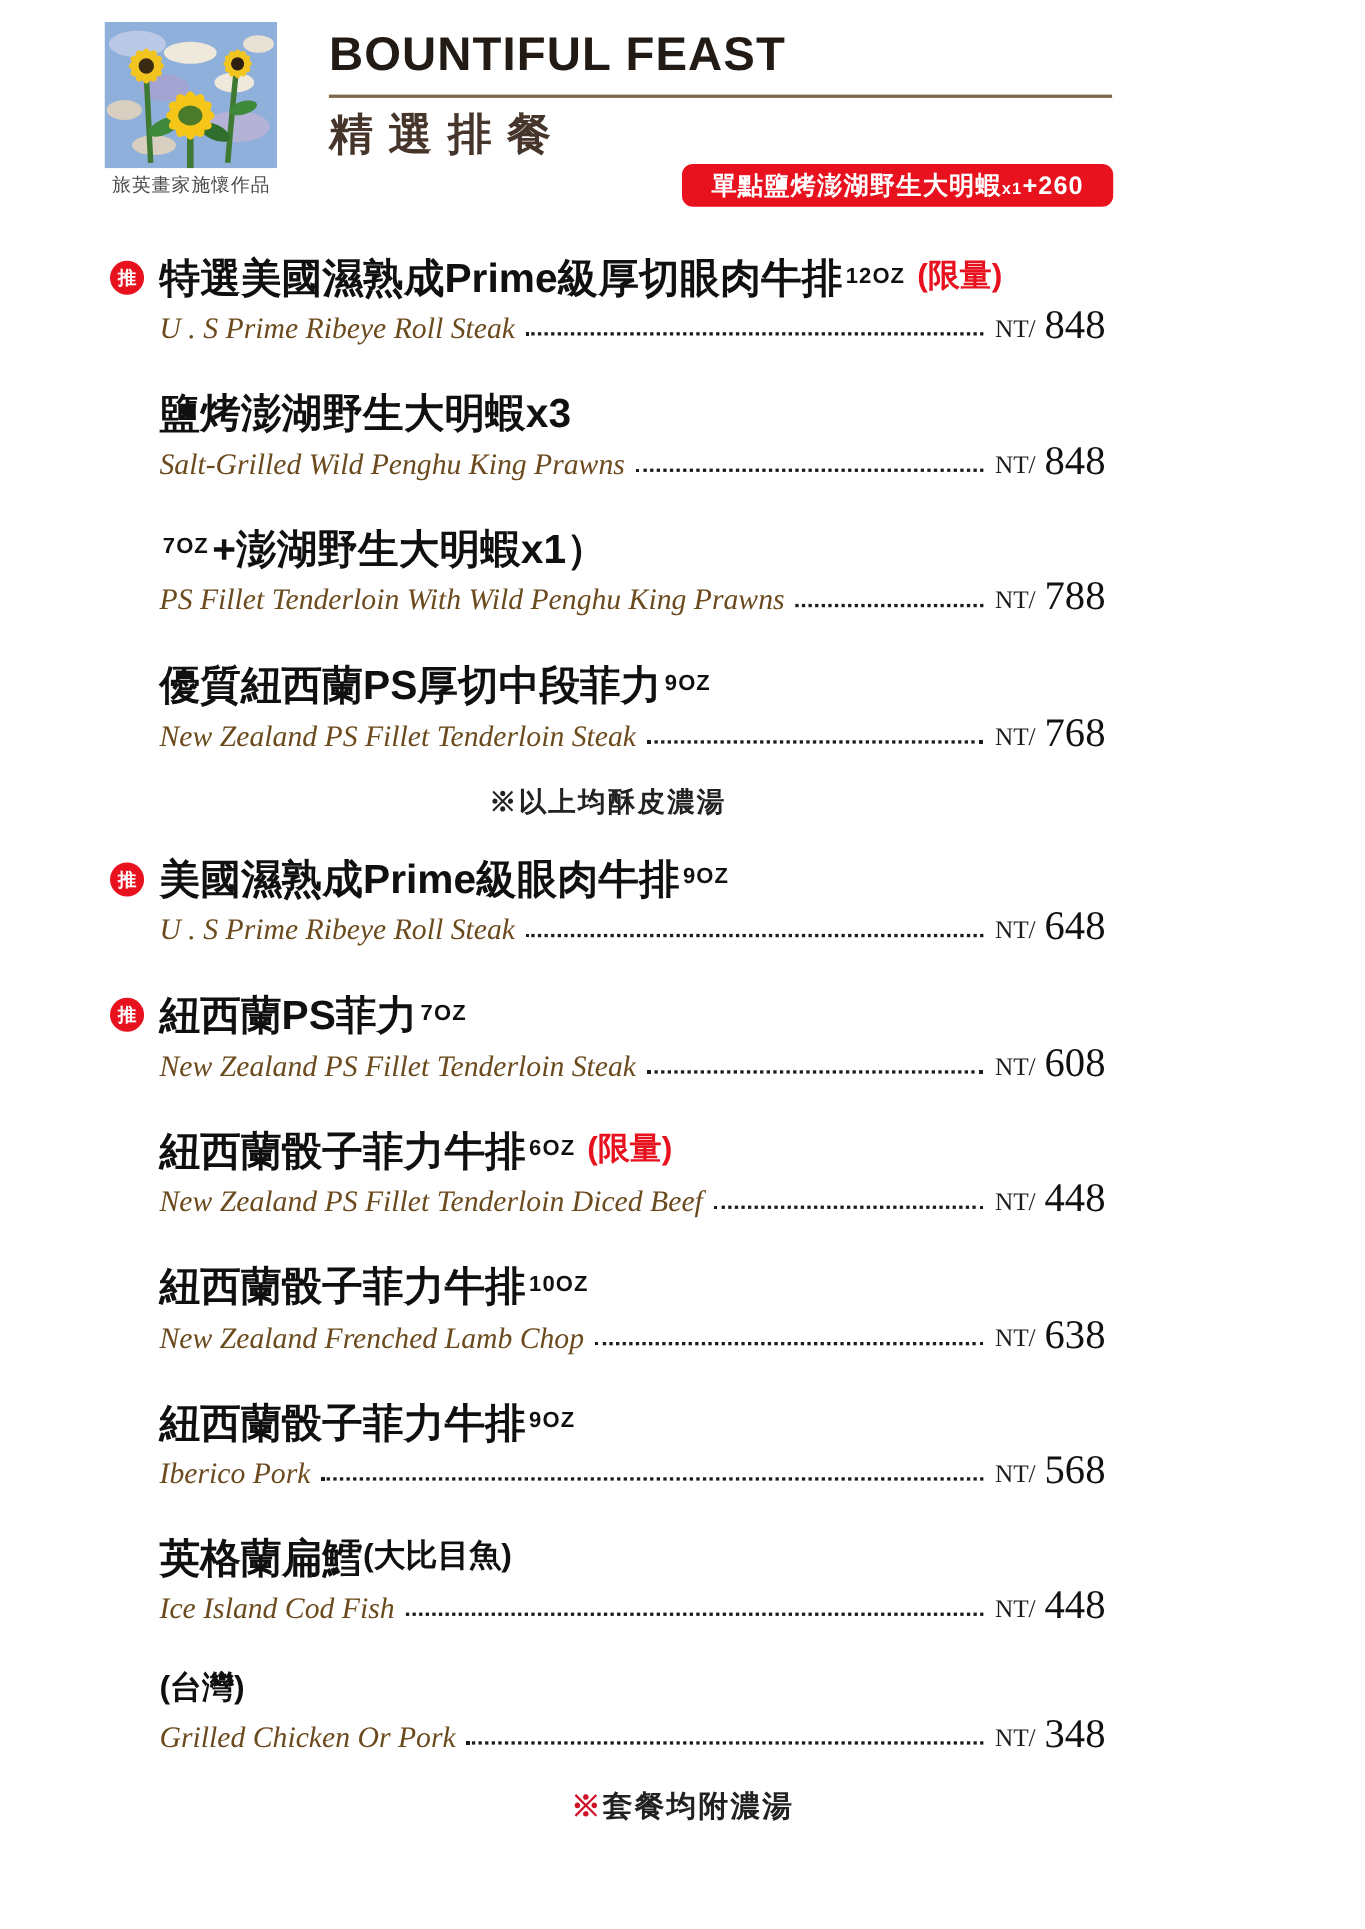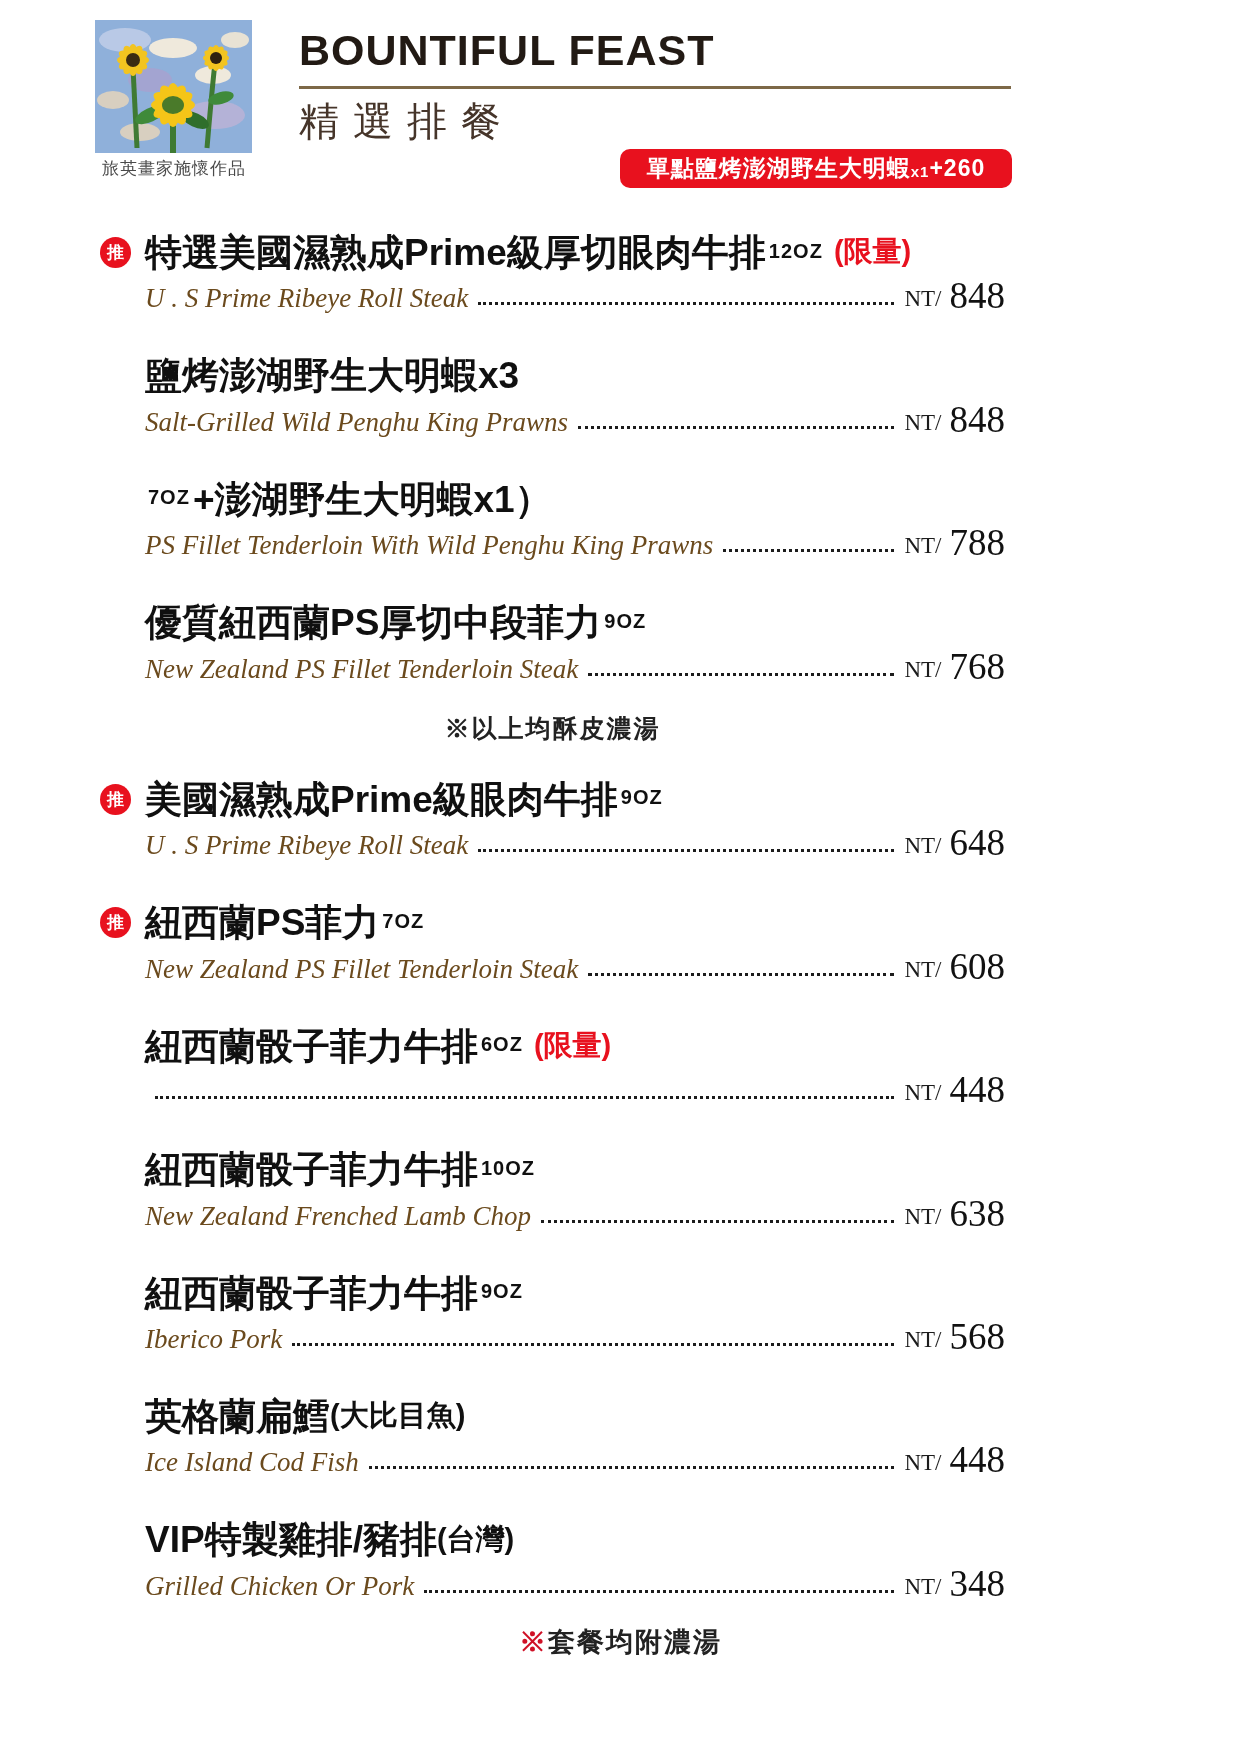--- a/index.html
+++ b/index.html
@@ -7,21 +7,21 @@
         font-family:"Liberation Sans",sans-serif;}
 
   
   .painting{position:absolute;left:95px;top:20px;width:157px;height:133px;}
   .painting svg{display:block;width:100%;height:100%;}
   .painting-caption{position:absolute;left:78px;top:157px;width:192px;text-align:center;
         font-size:17px;color:#4a4a4a;letter-spacing:1px;}
   .title-en{position:absolute;left:299px;top:26px;font-size:43px;font-weight:bold;
         color:#221a14;letter-spacing:1px;}
   .title-rule{position:absolute;left:299px;top:86px;width:712px;height:3px;background:#7d6847;}
-  .title-zh{position:absolute;left:299px;top:94px;font-size:40px;font-weight:normal;
+  .title-zh{position:absolute;left:299px;top:94px;font-size:40px;font-weight:bold;
         color:#46352a;letter-spacing:14px;}
   .badge{position:absolute;background:#e8111e;color:#ffffff;font-weight:bold;
         display:flex;align-items:center;justify-content:center;}
   .badge-soup{left:616px;top:97px;width:262px;height:44px;border-radius:24px;font-size:24px;letter-spacing:2px;}
   .badge-prawn{left:620px;top:149px;width:392px;height:39px;border-radius:10px;font-size:23px;letter-spacing:1px;}
   .badge-prawn .small-x{font-size:15px;align-self:flex-end;padding-bottom:8px;}
 
   
   .menu{position:absolute;left:100px;top:232px;width:905px;}
   .menu-item{position:relative;padding-left:45px;margin-bottom:41px;}
@@ -197,20 +197,21 @@
           <span class="price">608</span>
         </div>
       </div>
       <div class="menu-item">
         <div class="title-row">
           <span class="part-main">紐西蘭骰子菲力牛排</span>
           <span class="part-size">6oz</span>
           <span class="part-limited">(限量)</span>
         </div>
         <div class="english-row">
+          <span class="english">New Zealand PS Fillet Tenderloin Diced Beef</span>
           <span class="leader"></span>
           <span class="nt">NT/</span>
           <span class="price">448</span>
         </div>
       </div>
       <div class="menu-item">
         <div class="title-row">
           <span class="part-main">紐西蘭骰子菲力牛排</span>
           <span class="part-size">10oz</span>
         </div>
@@ -240,21 +241,20 @@
         </div>
         <div class="english-row">
           <span class="english">Ice Island Cod Fish</span>
           <span class="leader"></span>
           <span class="nt">NT/</span>
           <span class="price">448</span>
         </div>
       </div>
       <div class="menu-item">
         <div class="title-row">
-          <span class="part-main">VIP特製雞排/豬排</span>
           <span class="part-paren">(台灣)</span>
         </div>
         <div class="english-row">
           <span class="english">Grilled Chicken Or Pork</span>
           <span class="leader"></span>
           <span class="nt">NT/</span>
           <span class="price">348</span>
         </div>
       </div>
     </div>

